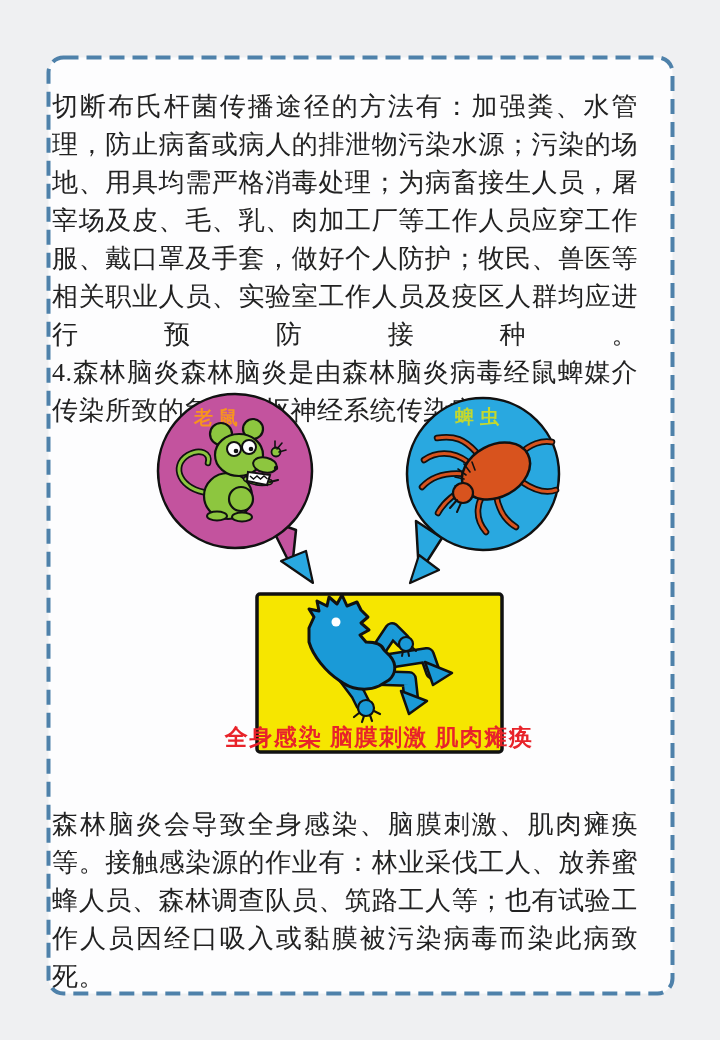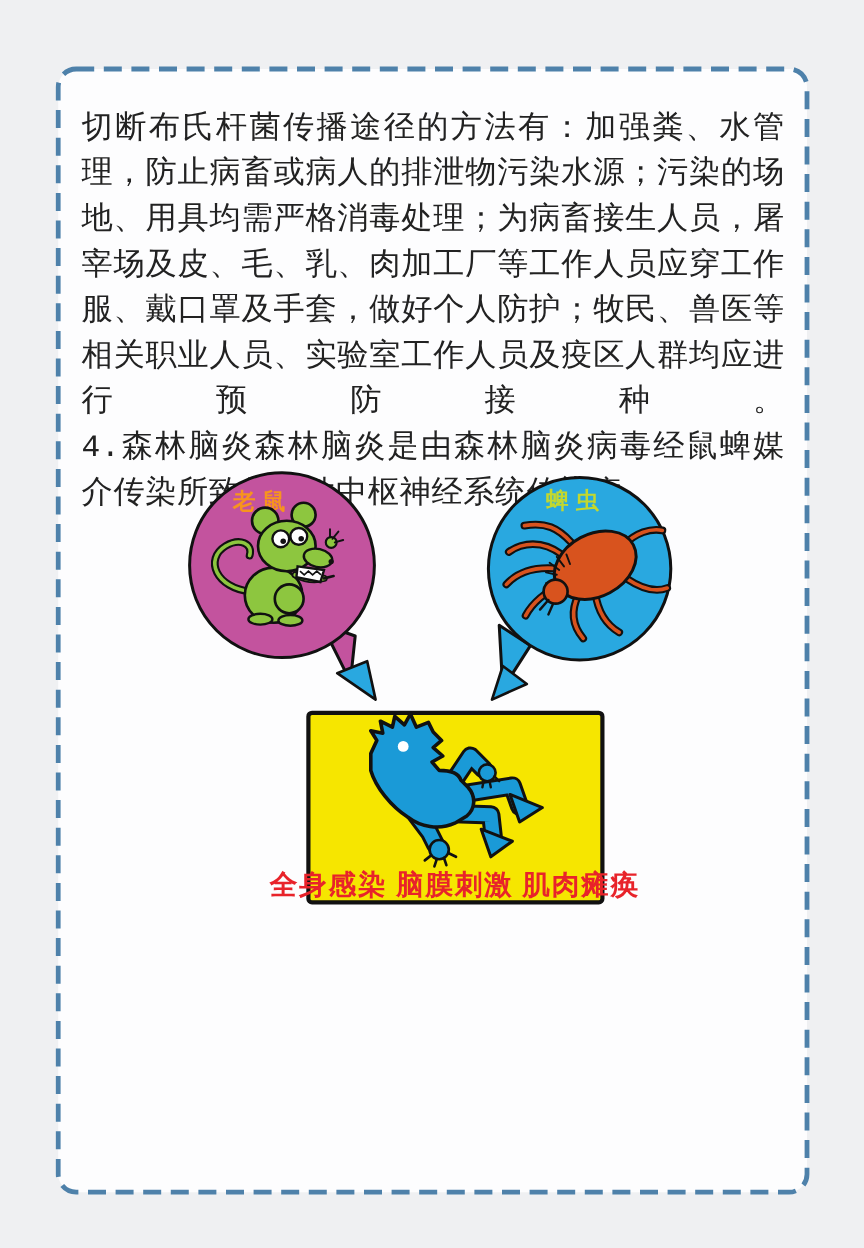--- a/index.html
+++ b/index.html
@@ -5,23 +5,23 @@
   html,body{margin:0;padding:0;}
   body{
     width:720px;height:1040px;
     background:#eff0f2;
     font-family:"Liberation Serif", serif;
     overflow:hidden;
   }
   .canvas{position:relative;width:720px;height:1040px;}
   .border-svg{position:absolute;left:46px;top:55px;width:629px;height:941px;}
   .text-block{
-    position:absolute;left:68px;width:586px;
+    position:absolute;left:52px;width:586px;
     font-size:26px;line-height:38px;color:#222222;
-    text-align:justify;letter-spacing:0.5px;font-family:Liberation Mono, monospace;
+    text-align:justify;letter-spacing:0.5px;
   }
   .text-block p{margin:0;}
   .text-top{top:88px;}
   .stretch-last{text-align-last:justify;}
   .text-bottom{top:806px;}
   .illustration{position:absolute;left:130px;top:380px;width:480px;height:400px;}
   .illustration text{font-family:"Liberation Serif", serif;}
   .bubble-label{font-size:19px;font-weight:bold;letter-spacing:6px;}
   .symptoms-label{font-size:23px;font-weight:bold;letter-spacing:1.5px;}
 </style>
@@ -160,14 +160,17 @@
         <circle cx="206" cy="242" r="4.5" fill="#ffffff"></circle>
       </g>
 
       <text class="symptoms-label" x="249" y="365" text-anchor="middle" fill="#e8232a">全身感染 脑膜刺激 肌肉瘫痪</text>
     </g>
 
     <polygon points="151,181 176,171 183,203" stroke="#111" stroke-width="2.2" stroke-linejoin="round" fill="#29a8e0"></polygon>
     <polygon points="289,175 309,190 280,203" stroke="#111" stroke-width="2.2" stroke-linejoin="round" fill="#29a8e0"></polygon>
   </svg>
 
+  <div class="text-block text-bottom">
+    <p>森林脑炎会导致全身感染、脑膜刺激、肌肉瘫痪等。接触感染源的作业有：林业采伐工人、放养蜜蜂人员、森林调查队员、筑路工人等；也有试验工作人员因经口吸入或黏膜被污染病毒而染此病致死。</p>
+  </div>
 
 </div>
 
 </body></html>

